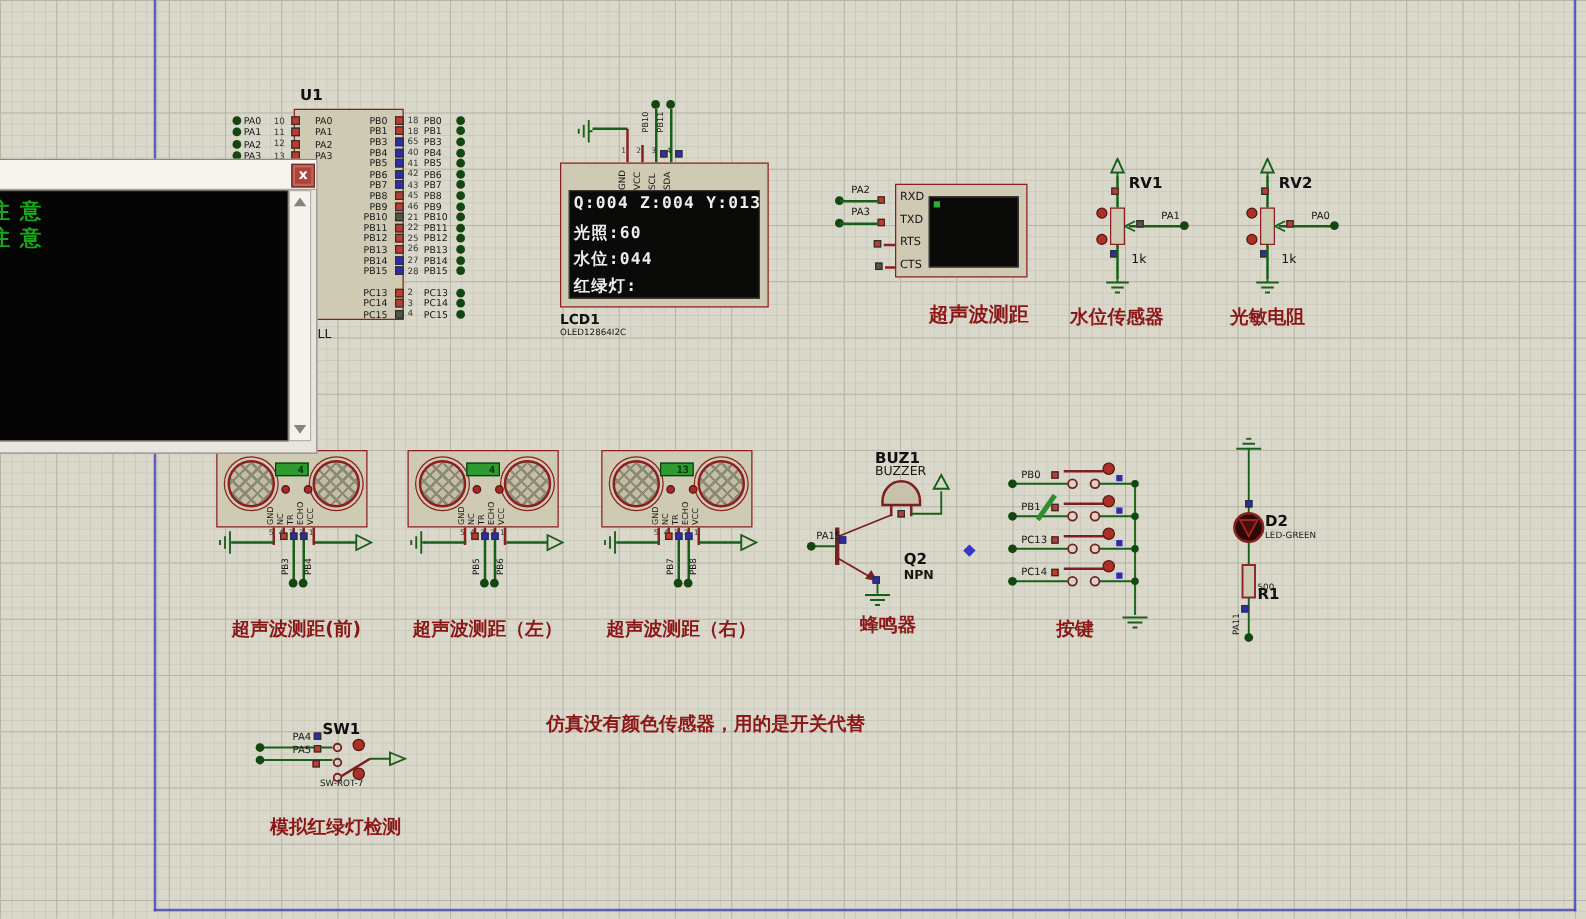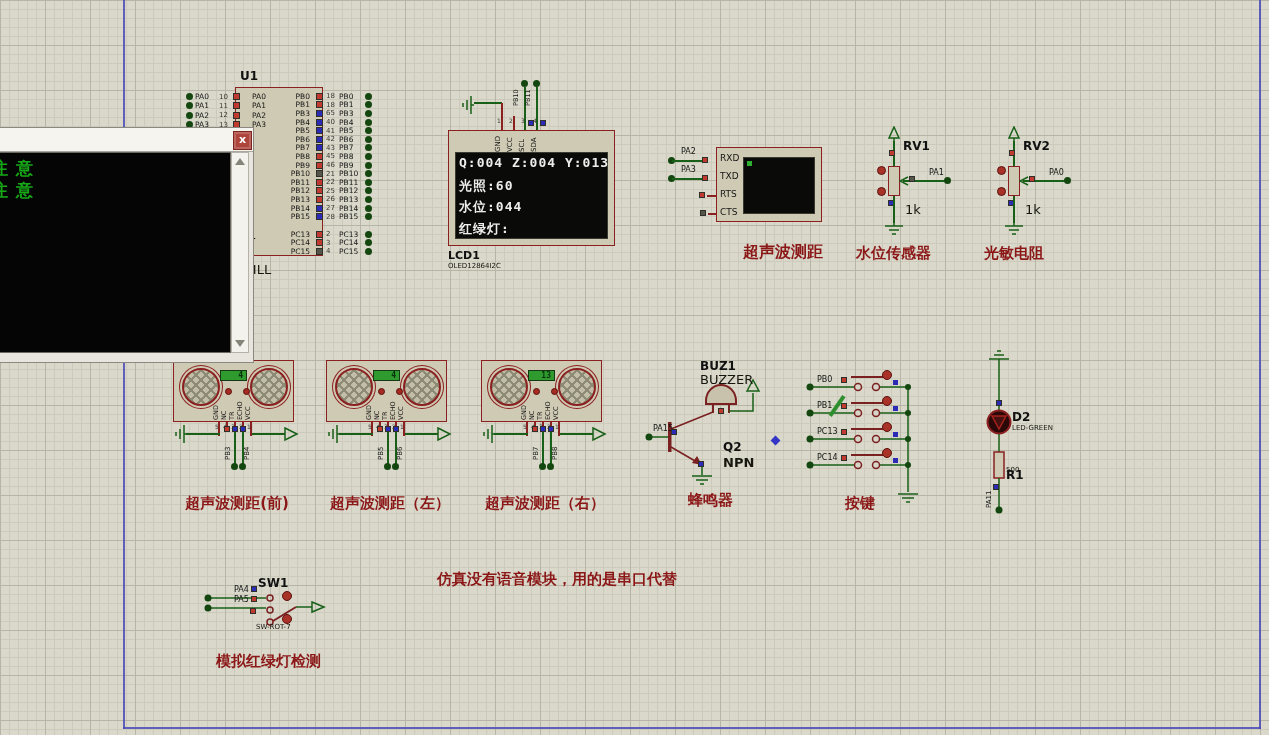--- a/index.html
+++ b/index.html
@@ -15,21 +15,21 @@
   .abs{position:absolute}
   .wire{position:absolute;background:#186018}
   .rwire{position:absolute;background:#8b2020}
   .dot{position:absolute;width:7px;height:7px;border-radius:50%;background:#14470f}
   .reddot{position:absolute;width:7px;height:7px;border-radius:50%;background:#a42a22;border:1px solid #5c120e}
   .sq{position:absolute;width:6px;height:6px;border:1px solid #30302a;background:#8a8a7e}
   .sq.red,.s.red{background:#c03a30}.sq.blue,.s.blue{background:#2b2bb5}.sq.dark,.s.dark{background:#55554a}
   .nlbl{position:absolute;font-size:8px;line-height:1;white-space:nowrap;color:#141414}
   .pnumt{position:absolute;font-size:6px;color:#3a3a34;white-space:nowrap}
   .ref{position:absolute;font-weight:bold;font-size:12px;color:#101010;white-space:nowrap}
-  .val{position:absolute;font-size:13px;color:#16160f;white-space:nowrap}
+  .val{position:absolute;font-size:10px;color:#16160f;white-space:nowrap}
   .cn{position:absolute;font-weight:bold;font-size:15px;color:#8b1717;white-space:nowrap}
   .body{position:absolute;background:#cfcab4;border:1px solid #8b2020}
   .vtext{writing-mode:vertical-rl;transform:rotate(180deg);font-size:6.5px;color:#141414;line-height:1;letter-spacing:0}
   
   .pincol{position:absolute}
   .prow{display:flex;align-items:center;height:8.6px}
   .lrow{display:flex;align-items:center;height:9.3px}
   .inl{width:80px;text-align:right;padding-right:6px;font-size:7.5px;flex:none}
   .inl-l{padding-left:12px;font-size:7.5px;flex:none}
   .s{width:7px;height:7px;border:1px solid #30302a;flex:none;background:#8a8a7e}
@@ -670,21 +670,21 @@
     <span class="sq red" style="left:17px;top:0"></span>
   </div>
   </div>
 <div class="sq red" style="left:250px;top:608px"></div>
 <div class="val" style="left:256px;top:623px;font-size:7px">SW-ROT-7</div>
 <div class="cn" style="left:216px;top:652px">模拟红绿灯检测</div>
 
 
 <div class="abs" style="left:437px;top:570px">
 
-    <div class="noterow">仿真没有语音模块，用的是串口代替</div>
+    <div class="noterow">仿真没有颜色传感器，用的是开关代替</div>
   </div>
 
 
 <div class="winframe" style="left:-12px;top:127px;width:266px;height:236px"></div>
 <div class="titlebar" style="left:-11px;top:128px;width:264px;height:24px"></div>
 <div class="closebtn" style="left:233px;top:131px;width:19px;height:19px">x</div>
 <div class="termclient" style="left:-12px;top:152px;width:243px;height:201px">
   <div class="abs" style="left:2px;top:4px">
 
   <div class="termline">注意</div>

